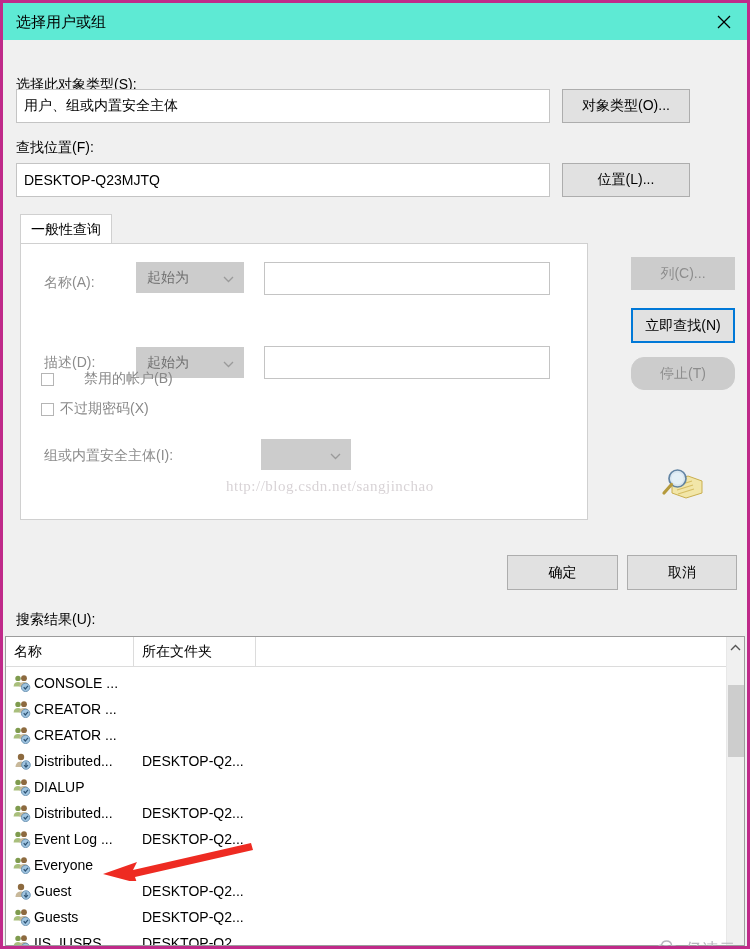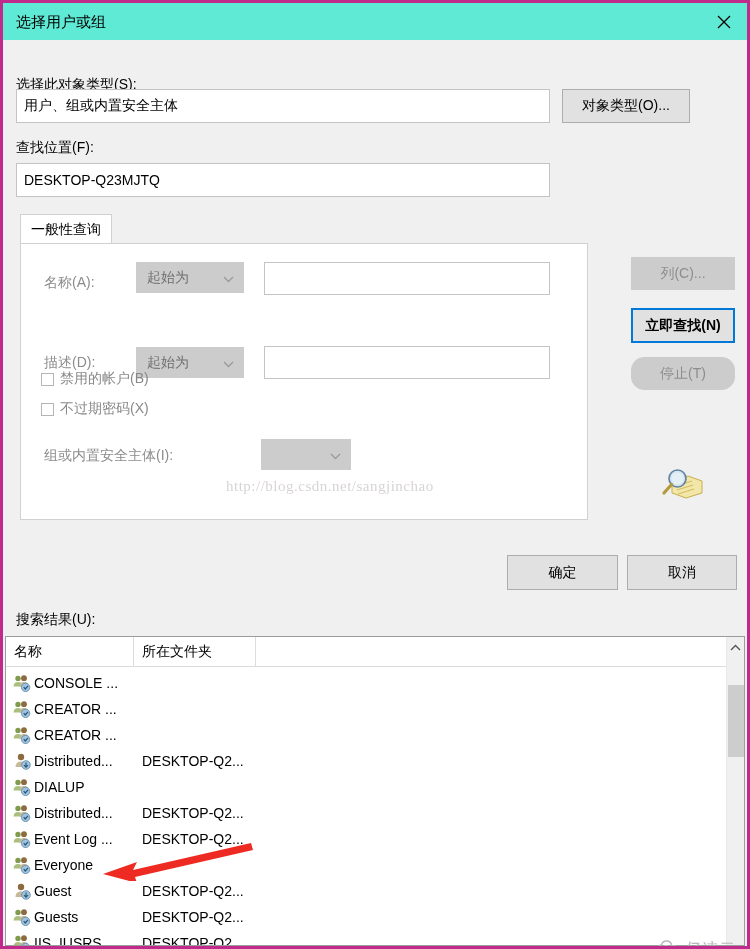--- a/index.html
+++ b/index.html
@@ -98,21 +98,20 @@
     font-family: "Liberation Sans", "DejaVu Sans", sans-serif;
   }
   .btn.disabled {
     background: #cccccc;
     border-color: #cccccc;
     color: #8d8d8d;
   }
   .btn.default {
     background: #e1e1e1;
     border: 2px solid #0078d7;
-    font-weight: bold;
   }
 
   
   .tab {
     position: absolute;
     box-sizing: border-box;
     background: #ffffff;
     border: 1px solid #d0d0d0;
     border-bottom: none;
     display: flex;
@@ -298,20 +297,21 @@
   </div>
 
   <div class="body-area">
 
     <div class="field-label" style="left:13px; top:36px;">选择此对象类型(S):</div>
     <div class="textbox" style="left:13px; top:49px; width:534px; height:34px;">用户、组或内置安全主体</div>
     <div class="btn" style="left:559px; top:49px; width:128px; height:34px;">对象类型(O)...</div>
 
     <div class="field-label" style="left:13px; top:99px;">查找位置(F):</div>
     <div class="textbox" style="left:13px; top:123px; width:534px; height:34px;">DESKTOP-Q23MJTQ</div>
+    <div class="btn" style="left:559px; top:123px; width:128px; height:34px;">位置(L)...</div>
 
     <div class="tab" style="left:17px; top:174px; width:92px; height:30px;">一般性查询</div>
 
     <div class="tabpanel" style="left:17px; top:203px; width:568px; height:277px;"></div>
 
     <div class="dim-label" style="left:41px; top:234px;">名称(A):</div>
     <div class="combo" style="left:133px; top:222px; width:108px; height:31px;">
       <span>起始为</span>
       <span class="arrow">
         <svg width="11" height="7" viewBox="0 0 11 7">
@@ -325,21 +325,21 @@
     <div class="combo" style="left:133px; top:307px; width:108px; height:31px;">
       <span>起始为</span>
       <span class="arrow">
         <svg width="11" height="7" viewBox="0 0 11 7">
             <polyline points="1,1 5.5,5.5 10,1" fill="none" stroke="#9a9a9a" stroke-width="1.3"></polyline>
           </svg>
       </span>
     </div>
     <div class="textbox" style="left:261px; top:306px; width:286px; height:33px;"></div>
 
-    <div class="checkbox-row" style="left:38px; top:330px;">
+    <div class="checkbox-row" style="left:38px; top:330px;gap:24px;">
       <span class="cb-box"></span>
       <span>禁用的帐户(B)</span>
     </div>
     <div class="checkbox-row" style="left:38px; top:360px;">
       <span class="cb-box"></span>
       <span>不过期密码(X)</span>
     </div>
 
     <div class="dim-label" style="left:41px; top:407px;">组或内置安全主体(I):</div>
     <div class="combo" style="left:258px; top:399px; width:90px; height:31px;">

